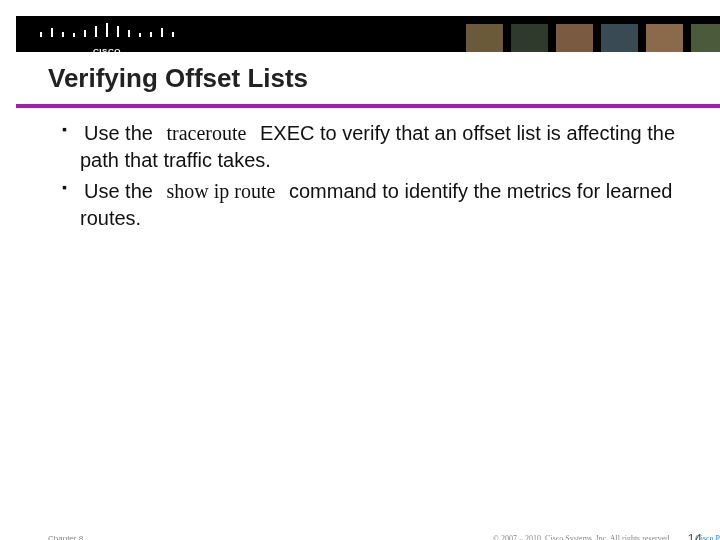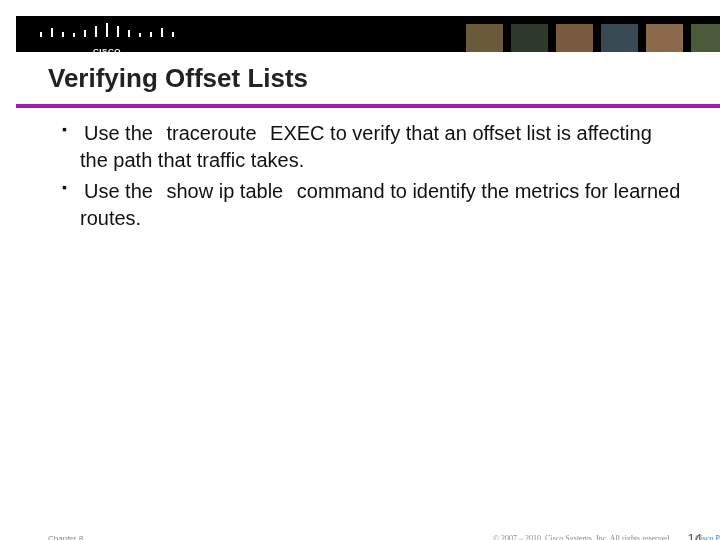--- a/index.html
+++ b/index.html
@@ -11,21 +11,21 @@
   .logo-bars span { width: 2px; background: #fff; display: inline-block; }
   .logo-word { font-size: 8px; letter-spacing: 0.5px; margin-top: 2px; font-weight: bold; }
   .people-strip { position: absolute; right: 0; top: 0; height: 36px; width: 270px; display: flex; }
   .people-strip div { flex: 1; }
   .title-band { position: absolute; top: 36px; left: 0; width: 100%; height: 56px; border-bottom: 4px solid #a21caf; display: flex; align-items: center; padding-left: 28px; }
   .title { font-size: 26px; font-weight: bold; color: #222; }
   .body { position: absolute; top: 100px; left: 38px; right: 38px; }
   .bullets { list-style: none; }
   .bullets li { position: relative; padding-left: 18px; font-size: 20px; line-height: 1.35; color: #111; margin-bottom: 2px; }
   .bullets li::before { content: "▪"; position: absolute; left: 0; top: 0; font-size: 14px; color: #111; }
-  .mono { font-family: Liberation Sans, sans-serif; }
+  .mono { font-family: Liberation Serif, serif; }
   .footer { position: absolute; bottom: 10px; left: 0; width: 100%; display: flex; align-items: center; font-size: 8px; color: #888; }
   .chapter { position: absolute; left: 28px; }
   .copyright { position: absolute; left: 0; width: 100%; text-align: right; font-family: Liberation Serif, serif; }
   .pub { color: #1a7fc4; margin-left: 18px; }
   .pagenum { position: absolute; right: 30px; font-size: 13px; color: #555; }
 </style>
 </head>
 <body>
 
 <div class="slide">
@@ -62,21 +62,21 @@
   <div class="title-band">
     <h1 class="title">Verifying Offset Lists</h1>
   </div>
 
   <div class="body">
     <ul class="bullets">
       <li>
         <span>Use the </span><span class="mono">traceroute</span><span> EXEC to verify that an offset list is affecting the path that traffic takes.</span>
       </li>
       <li>
-        <span>Use the </span><span class="mono">show ip table</span><span> command to identify the metrics for learned routes.</span>
+        <span>Use the </span><span class="mono">show ip route</span><span> command to identify the metrics for learned routes.</span>
       </li>
     </ul>
   </div>
 
   <div class="footer">
     <span class="chapter">Chapter 8</span>
     <span class="copyright">
       <span>© 2007 – 2010, Cisco Systems, Inc. All rights reserved.</span>
       <span class="pub">Cisco Public</span>
     </span>

